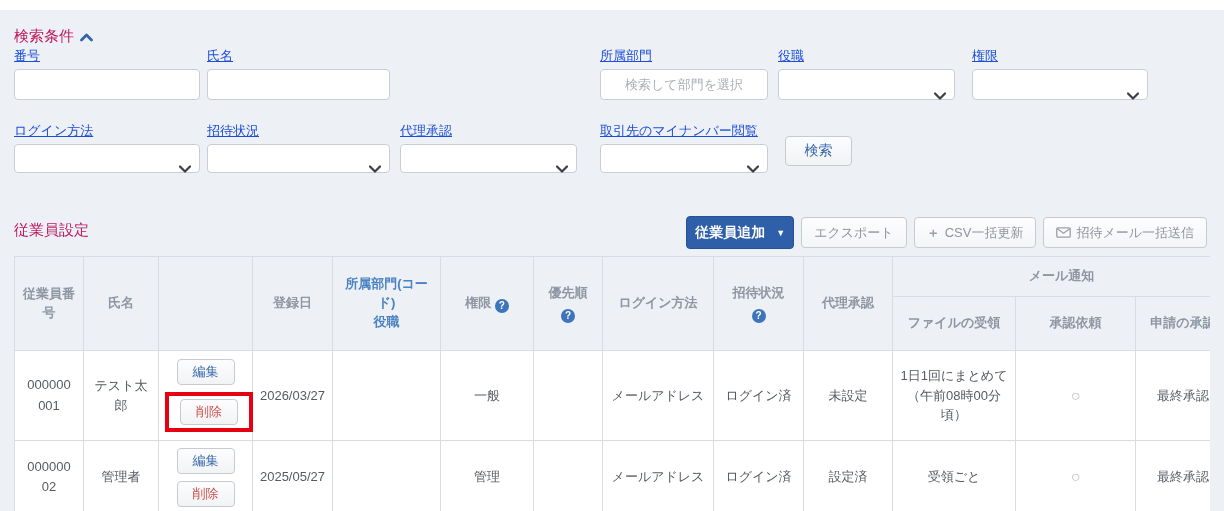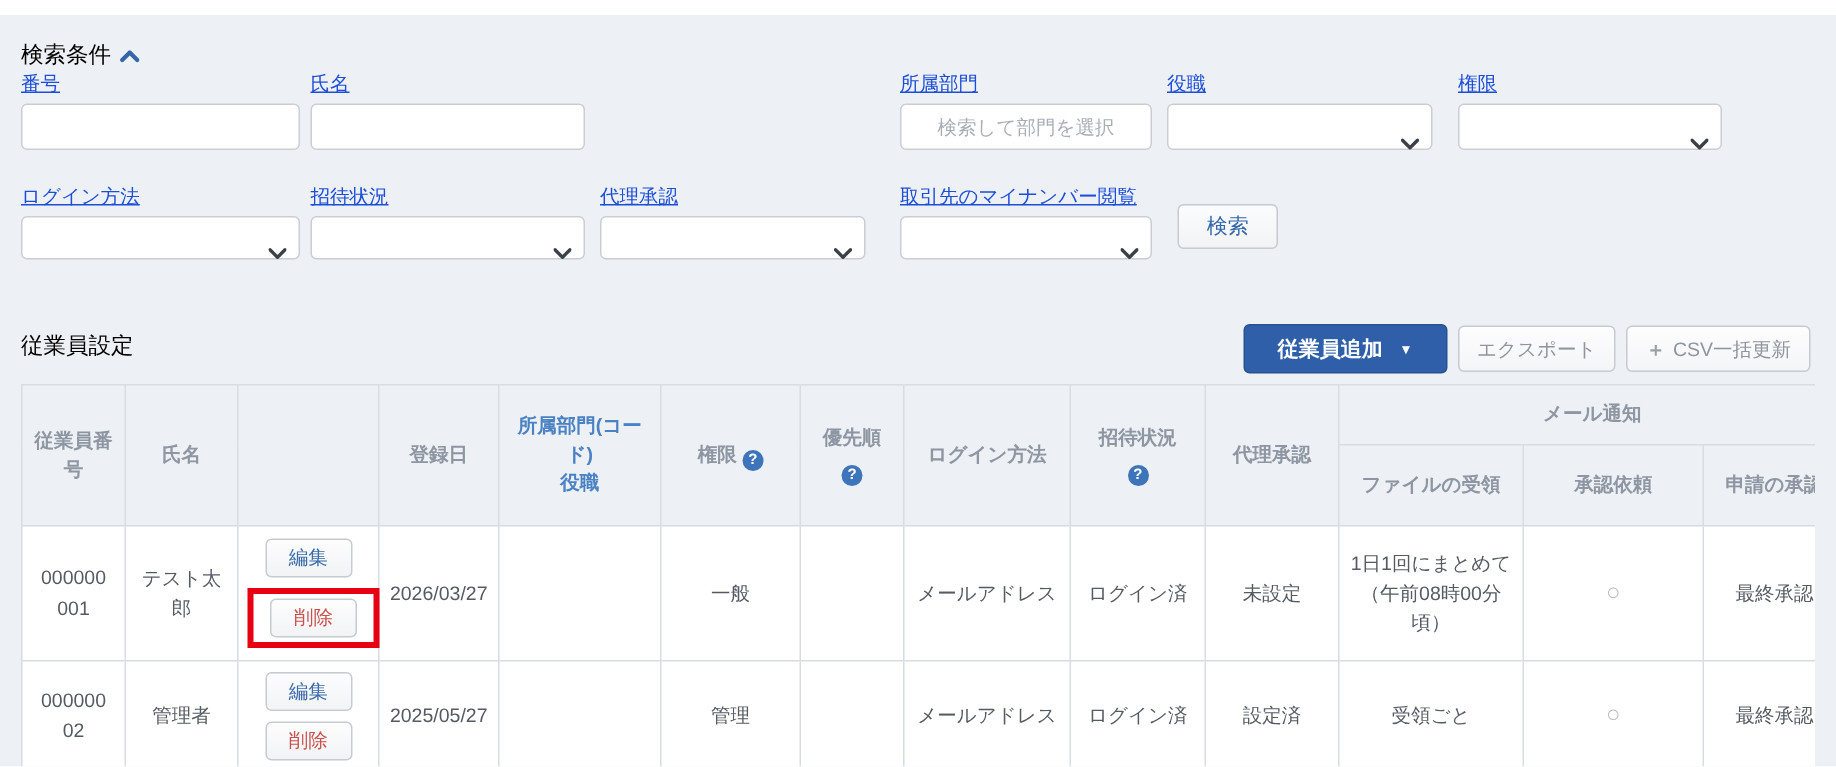--- a/index.html
+++ b/index.html
@@ -2,21 +2,21 @@
 <html><head>
 <meta charset="utf-8">
 <style>
   * { margin:0; padding:0; box-sizing:border-box; }
   html,body { background:#ffffff; }
   body { font-family:"Liberation Sans","DejaVu Sans",sans-serif; }
   #page { position:relative; width:1224px; height:511px; overflow:hidden; background:#ffffff; }
   #panel { position:absolute; left:0; top:10px; right:0; bottom:0; background:#edf0f4; }
 
   
-  .section-title { position:absolute; left:14px; font-size:15px; color:#000000; }
+  .section-title { position:absolute; left:14px; font-size:15px; color:#be185d; }
   #search-title { top:17px; display:flex; align-items:center; gap:6px; }
   #search-title .chev { display:inline-flex; margin-top:2px; cursor:pointer; }
 
   .field { position:absolute; }
   .field .flabel { display:block; font-size:13px; color:#1d4ed8; margin-bottom:7px; height:15px;text-decoration:underline; }
   .tinput, .fselect { width:100%; height:31px; border:1px solid #c9ced6; border-radius:4px;
        background:#ffffff; font-size:13px; color:#4a4e56; padding:0 10px;
        font-family:"Liberation Sans","DejaVu Sans",sans-serif;text-align:center; }
   .tinput::placeholder { color:#a9aeb6; }
   .selwrap { position:relative; width:100%; height:29px; }
@@ -32,21 +32,21 @@
        font-family:"Liberation Sans","DejaVu Sans",sans-serif; }
 
   
   #emp-title { top:211px; }
   #toolbar { position:absolute; top:206px; right:17px; display:flex; align-items:center; gap:7px; }
   .btn { border:1px solid #c6cbd2; border-radius:4px; background:linear-gradient(#fdfdfe,#f4f5f7);
        color:#8f959d; font-size:13px; height:31px; padding:0 12px; cursor:pointer;
        display:inline-flex; align-items:center; gap:5px;
        font-family:"Liberation Sans","DejaVu Sans",sans-serif; }
   .btn-primary { background:#2e5fa8; border:1px solid #27528f; color:#ffffff; font-weight:bold;
-       font-size:14px; height:33px; padding:0 22px; }
+       font-size:14px; height:33px; padding:0 8px; }
   .btn-primary .caret { font-size:9px; margin-left:6px; }
   .icon-plus { font-weight:bold; font-size:13px; color:#9aa0a8; }
 
   
   #table-clip { position:absolute; left:14px; top:246px; width:1196px; height:265px; overflow:hidden; }
   table { border-collapse:collapse; table-layout:fixed; width:1216px; }
   th, td { border:1px solid #d9dde3; text-align:center; vertical-align:middle;
        font-size:13px; padding:4px 6px; }
   th { background:#edf0f4; color:#8d96a2; font-weight:bold; line-height:1.45; }
   td { background:#ffffff; color:#565b63; line-height:1.5; }
@@ -170,20 +170,29 @@
         <span>従業員追加</span>
         <span class="caret">▼</span>
       </button>
       <button class="btn">
         <span>エクスポート</span>
       </button>
       <button class="btn">
         <span class="icon-plus">＋</span>
         <span>CSV一括更新</span>
       </button>
+      <button class="btn">
+        <span style="display:inline-flex;">
+          <svg width="15" height="11" viewBox="0 0 15 11">
+              <rect x="0.8" y="0.8" width="13.4" height="9.4" rx="1" fill="none" stroke="#9aa0a8" stroke-width="1.3"></rect>
+              <polyline points="1,1.5 7.5,6.2 14,1.5" fill="none" stroke="#9aa0a8" stroke-width="1.3"></polyline>
+            </svg>
+        </span>
+        <span>招待メール一括送信</span>
+      </button>
     </div>
 
     <div id="table-clip">
       <table>
         <colgroup>
           <col style="width:69px">
             <col style="width:75px">
             <col style="width:94px">
             <col style="width:80px">
           <col style="width:108px">

